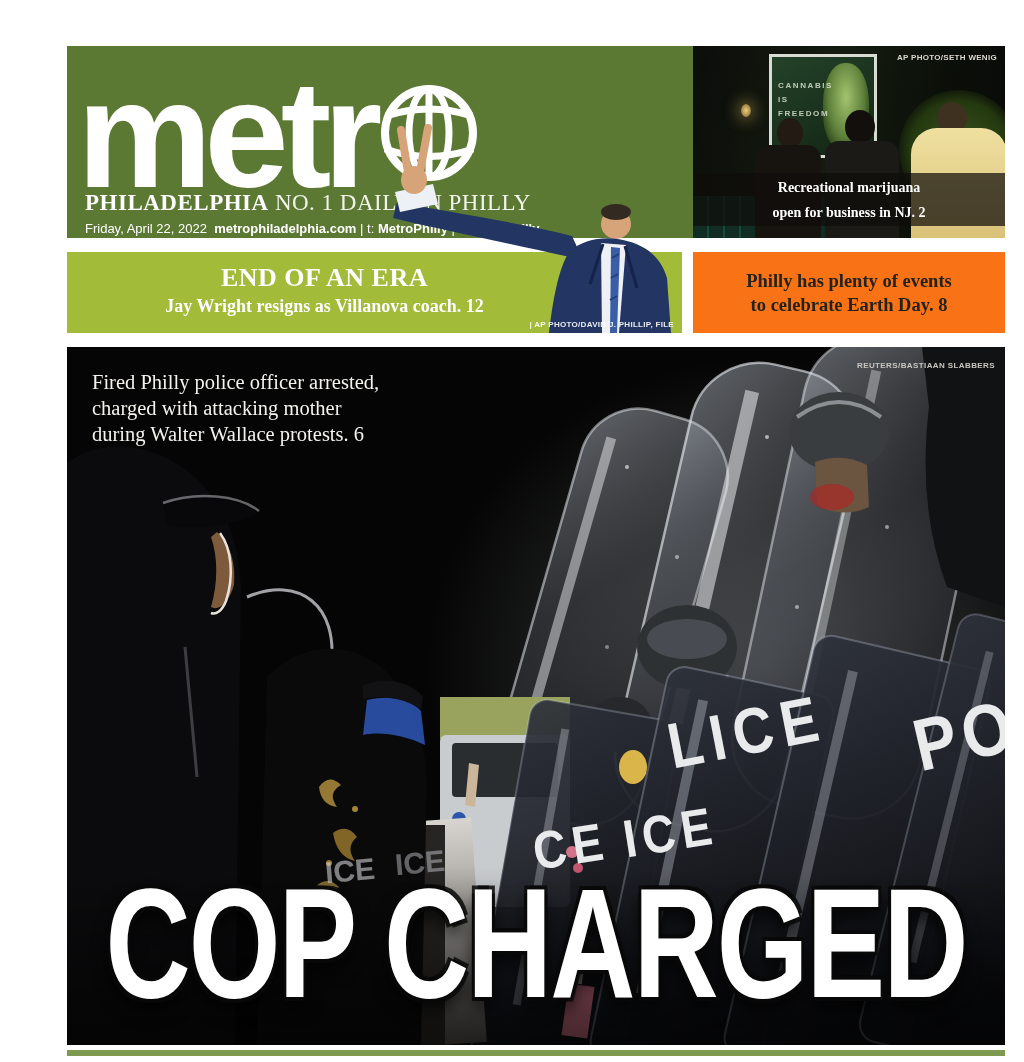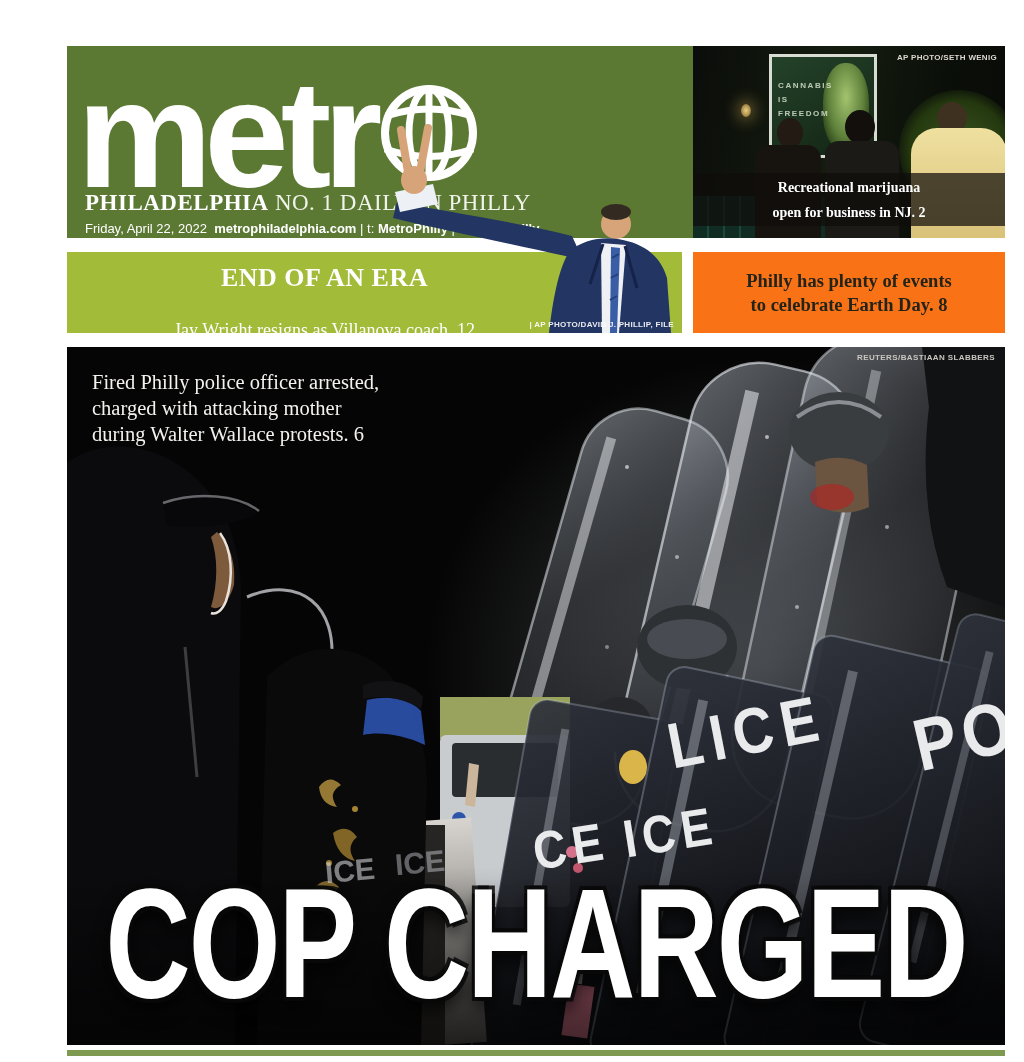--- a/index.html
+++ b/index.html
@@ -20,21 +20,21 @@
   .brandline b{font-weight:bold;}
   .brandline .tag{font-weight:normal;color:#f0f3ea;}
   .dateline{position:absolute;left:18px;top:175px;font-size:13px;color:#ffffff;white-space:nowrap;}
   .dateline b{font-weight:bold;}
   .mast-art{position:absolute;left:67px;top:46px;width:615px;height:287px;z-index:6;pointer-events:none;}
 
   
   .era{position:absolute;left:67px;top:252px;width:615px;height:81px;background:#a2bb39;overflow:hidden;}
   .era-text{padding:9px 100px 0 0;text-align:center;font-family:"Liberation Serif",serif;color:#fff;}
   .era-title{font-size:26px;font-weight:bold;letter-spacing:0.5px;line-height:33px;}
-  .era-sub{font-size:18px;font-weight:normal;line-height:24px;margin-top:24px;}
+  .era-sub{font-size:18px;font-weight:bold;line-height:24px;}
   .era-credit{position:absolute;right:8px;bottom:4px;font-size:8px;font-weight:bold;
               color:rgba(255,255,255,.9);letter-spacing:.3px;z-index:8;}
 
   
   .nj{position:absolute;left:693px;top:46px;width:312px;height:192px;overflow:hidden;
       background:linear-gradient(100deg,#0b0d0a,#141c0f 45%,#0b0f09 75%,#080a07);}
   .nj-light{position:absolute;left:48px;top:58px;width:10px;height:13px;border-radius:50%;
             background:radial-gradient(#eccf83,#7a5c22);box-shadow:0 0 14px 5px rgba(220,180,90,.35);}
   .nj-plant-r{position:absolute;right:-14px;top:44px;width:120px;height:120px;border-radius:50%;
             background:radial-gradient(circle at 50% 50%,#3a5620,#24380f 58%,rgba(10,16,6,0) 76%);}
@@ -58,21 +58,21 @@
   
   .earth{position:absolute;left:693px;top:252px;width:312px;height:81px;background:#f97316;
          text-align:center;font-family:"Liberation Serif",serif;font-weight:bold;font-size:18.5px;
          color:#23231a;line-height:24px;padding-top:17px;box-sizing:border-box;}
 
   
   .main{position:absolute;left:67px;top:347px;width:938px;height:698px;background:#060606;overflow:hidden;}
   .main svg{position:absolute;left:0;top:0;}
   .main-caption{position:absolute;left:25px;top:22px;font-family:"Liberation Serif",serif;
          font-size:20.5px;line-height:26px;color:#f4f2ee;z-index:2;}
-  .main-credit{position:absolute;right:10px;top:6px;font-size:8px;font-weight:bold;color:#c9c6c0;
+  .main-credit{position:absolute;right:10px;top:14px;font-size:8px;font-weight:bold;color:#c9c6c0;
          letter-spacing:.4px;z-index:2;}
   .frag{position:absolute;font-weight:bold;color:#e9eaec;z-index:2;white-space:nowrap;}
   .f1{left:600px;top:352px;font-size:56px;letter-spacing:8px;transform:rotate(-11deg) scaleY(1.15);}
   .f2{left:846px;top:346px;font-size:64px;letter-spacing:6px;transform:rotate(-13deg) scaleY(1.15);}
   .f3{left:466px;top:472px;font-size:46px;letter-spacing:6px;transform:rotate(-9deg) scaleY(1.15);}
   .f4{left:556px;top:458px;font-size:46px;letter-spacing:6px;transform:rotate(-9deg) scaleY(1.15);}
   .f5{left:258px;top:507px;font-size:30px;transform:rotate(-5deg);color:rgba(225,225,230,.55);}
   .f6{left:328px;top:499px;font-size:30px;transform:rotate(-5deg);color:rgba(225,225,230,.42);}
   .headline{position:absolute;left:0;right:0;bottom:24px;text-align:center;z-index:3;
          font-weight:bold;font-size:118px;letter-spacing:-2px;color:#fff;line-height:1;

